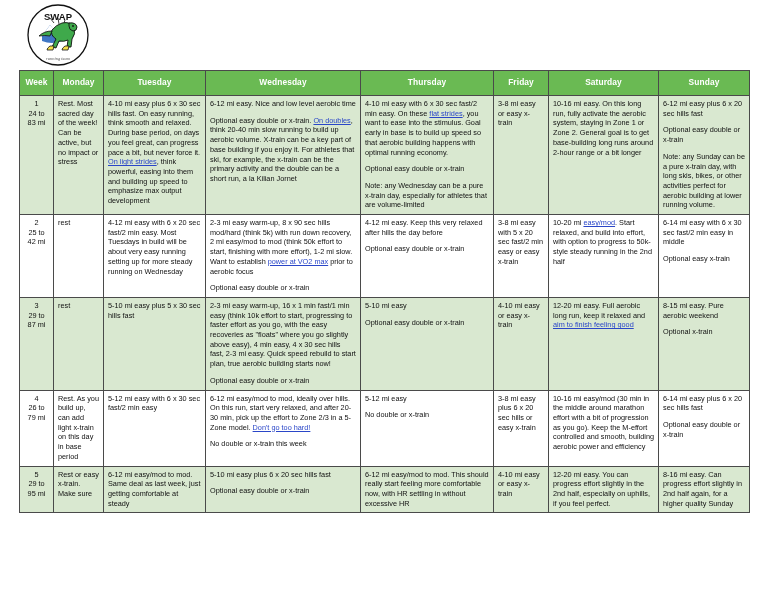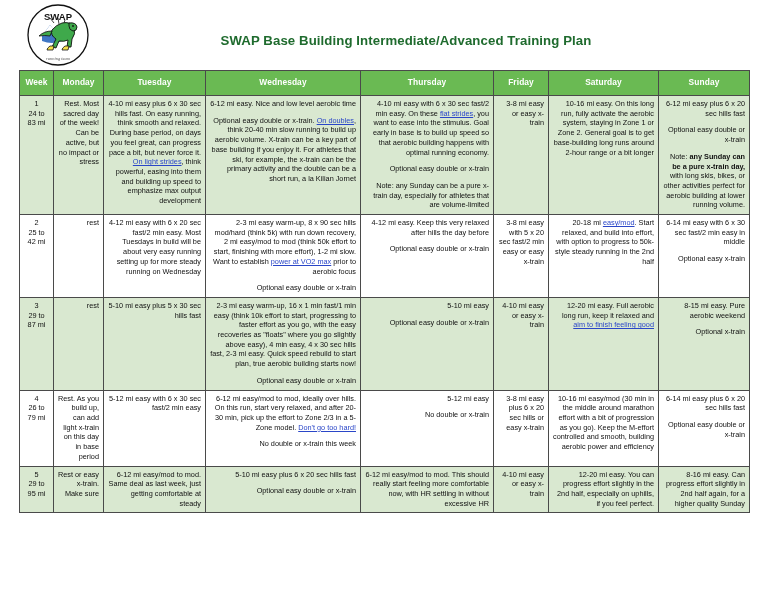--- a/index.html
+++ b/index.html
@@ -97,28 +97,27 @@
   tr.plain td { background: #ffffff; }
 
   td.week-cell {
     text-align: center;
     font-size: 7.4px;
     line-height: 1.35;
   }
 
   .cell p {
     margin: 0 0 7px 0;
-    text-align: right;
   }
   .cell p:last-child { margin-bottom: 0; }
 
   a.lnk {
     color: #2a46c8;
   }
-  .bold { font-weight: bold; }
+  .bold { font-weight: normal; }
 
   
   .logo svg { display: block; }
 </style>
 </head>
 <body>
 
 <div class="page">
 
   <div class="header">
@@ -144,21 +143,20 @@
         <circle cx="47" cy="23" r="0.9" fill="#111111"></circle>
 
         <path d="M24 43 Q21 45 21 47 L27 47 L28 43 Z" fill="#f5e04a" stroke="#111111" stroke-width="0.8"></path>
         <path d="M39 43 Q36 45 36 47 L42 47 L43 43 Z" fill="#f5e04a" stroke="#111111" stroke-width="0.8"></path>
 
         <text x="32" y="17" font-family="'Liberation Sans', sans-serif" font-size="9.5" font-weight="bold" fill="#111111" text-anchor="middle">SWAP</text>
         <text x="32" y="57" font-family="'Liberation Serif', serif" font-size="4.5" fill="#555555" text-anchor="middle" font-style="italic">running  team</text>
       </svg>
     </div>
 
-    <div class="title">SWAP Base Building Intermediate/Advanced Training Plan</div>
   </div>
 
   <div class="grid-wrap">
     <table class="plan">
       <colgroup>
         <col class="c-week">
           <col class="c-mon">
           <col class="c-tue">
           <col class="c-wed">
         <col class="c-thu">
@@ -194,21 +192,21 @@
           <td class="cell">
             <p><span>4-10 mi easy plus 6 x 30 sec hills fast. On easy running, think smooth and relaxed. During base period, on days you feel great, can progress pace a bit, but never force it. </span><a class="lnk" href="#">On light strides</a><span>, think powerful, easing into them and building up speed to emphasize max output development</span></p>
           </td>
           <td class="cell">
             <p>6-12 mi easy. Nice and low level aerobic time</p>
             <p><span>Optional easy double or x-train. </span><a class="lnk" href="#">On doubles</a><span>, think 20-40 min slow running to build up aerobic volume. X-train can be a key part of base building if you enjoy it. For athletes that ski, for example, the x-train can be the primary activity and the double can be a short run, a la Kilian Jornet</span></p>
           </td>
           <td class="cell">
             <p><span>4-10 mi easy with 6 x 30 sec fast/2 min easy. On these </span><a class="lnk" href="#">flat strides</a><span>, you want to ease into the stimulus. Goal early in base is to build up speed so that aerobic building happens with optimal running economy.</span></p>
             <p>Optional easy double or x-train</p>
-            <p>Note: any Sunday can be a pure x-train day, especially for athletes that are volume-limited</p>
+            <p>Note: any Wednesday can be a pure x-train day, especially for athletes that are volume-limited</p>
           </td>
           <td class="cell">
             <p>3-8 mi easy or easy x-train</p>
           </td>
           <td class="cell">
             <p>10-16 mi easy. On this long run, fully activate the aerobic system, staying in Zone 1 or Zone 2. General goal is to get base-building long runs around 2-hour range or a bit longer</p>
           </td>
           <td class="cell">
             <p>6-12 mi easy plus 6 x 20 sec hills fast</p>
             <p>Optional easy double or x-train</p>
@@ -233,21 +231,21 @@
             <p>Optional easy double or x-train</p>
           </td>
           <td class="cell">
             <p>4-12 mi easy. Keep this very relaxed after hills the day before</p>
             <p>Optional easy double or x-train</p>
           </td>
           <td class="cell">
             <p>3-8 mi easy with 5 x 20 sec fast/2 min easy or easy x-train</p>
           </td>
           <td class="cell">
-            <p><span>20-18 mi </span><a class="lnk" href="#">easy/mod</a><span>. Start relaxed, and build into effort, with option to progress to 50k-style steady running in the 2nd half</span></p>
+            <p><span>10-20 mi </span><a class="lnk" href="#">easy/mod</a><span>. Start relaxed, and build into effort, with option to progress to 50k-style steady running in the 2nd half</span></p>
           </td>
           <td class="cell">
             <p>6-14 mi easy with 6 x 30 sec fast/2 min easy in middle</p>
             <p>Optional easy x-train</p>
           </td>
         </tr>
 
         <tr class="shade">
           <td class="week-cell">
             <div>3</div>

